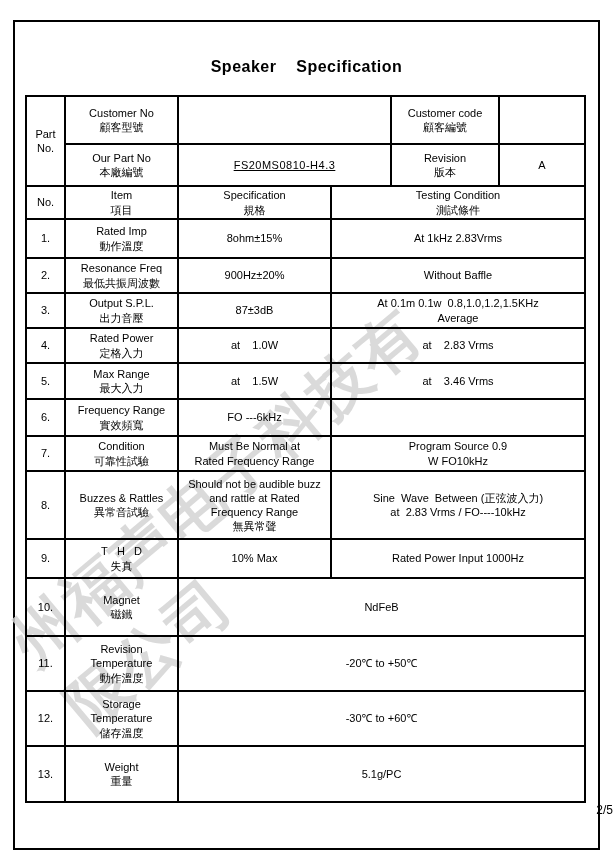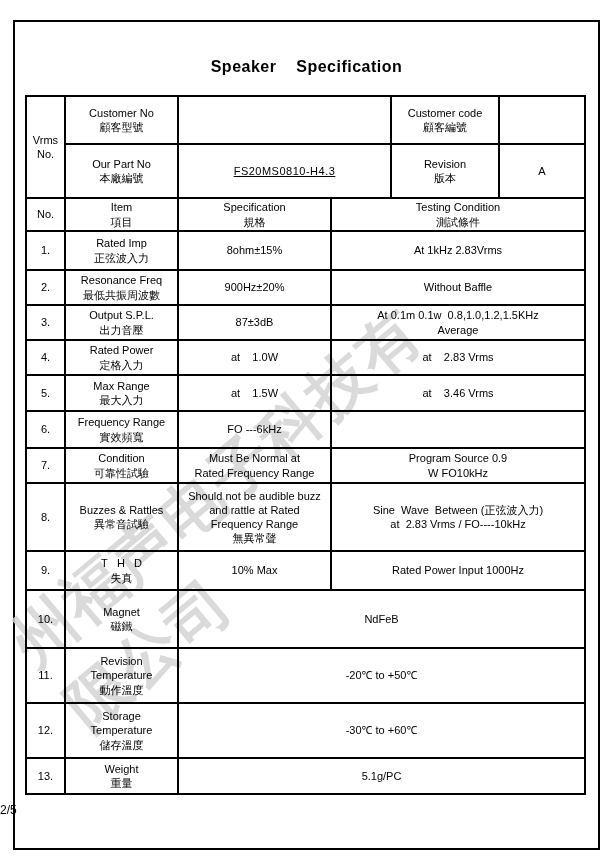--- a/index.html
+++ b/index.html
@@ -28,21 +28,21 @@
   }
   table.spec td{
     border:2px solid #000;padding:1px 3px;text-align:center;vertical-align:middle;
     font-size:11px;line-height:1.28;overflow:hidden;background:transparent;
   }
   td.merged-val{text-align:left;padding-left:8px;}
   td.part-value{font-size:15px;letter-spacing:.5px;text-decoration:underline;}
   td.rev-value{font-size:12px;}
   [data-bind]{white-space:pre-line;}
   .page-number{
-    position:absolute;left:0;top:803px;width:613px;text-align:left;
+    position:absolute;left:0;top:803px;width:613px;text-align:right;
     font-size:12px;z-index:2;
   }
 </style>
 </head>
 <body>
 
 <div class="page">
 
   <div class="page-border"></div>
 
@@ -55,30 +55,30 @@
       <col style="width:39px">
         <col style="width:113px">
         <col style="width:153px">
       <col style="width:60px">
         <col style="width:108px">
         <col style="width:86px">
     </colgroup>
 
     <tbody>
         <tr style="height:48px">
-      <td rowspan="2" data-bind="header.part_no">Vrms
+      <td rowspan="2" data-bind="header.part_no">Part
 No.</td>
       <td data-bind="header.customer_no">Customer No
 顧客型號</td>
       <td colspan="2" data-bind="header.customer_no_value"></td>
       <td data-bind="header.customer_code">Customer code
 顧客編號</td>
       <td data-bind="header.customer_code_value"></td>
     </tr>
-    <tr style="height:54px">
+    <tr style="height:42px">
       <td data-bind="header.our_part_no">Our Part No
 本廠編號</td>
       <td colspan="2" class="part-value" data-bind="header.our_part_no_value">FS20MS0810-H4.3</td>
       <td data-bind="header.revision">Revision
 版本</td>
       <td class="rev-value" data-bind="header.revision_value">A</td>
     </tr>
 
     <tr style="height:33px">
       <td data-bind="columns.no">No.</td>
@@ -86,21 +86,21 @@
 項目</td>
       <td data-bind="columns.spec">Specification
 規格</td>
       <td colspan="3" data-bind="columns.test">Testing Condition
 測試條件</td>
     </tr>
 
     <tr style="height:39px">
       <td data-bind="rows.0.no">1.</td>
       <td data-bind="rows.0.item">Rated Imp
-正弦波入力</td>
+動作溫度</td>
       <td data-bind="rows.0.spec">8ohm±15%</td>
       <td colspan="3" data-bind="rows.0.test">At 1kHz 2.83Vrms</td>
     </tr>
     <tr style="height:35px">
       <td data-bind="rows.1.no">2.</td>
       <td data-bind="rows.1.item">Resonance Freq
 最低共振周波數</td>
       <td data-bind="rows.1.spec">900Hz±20%</td>
       <td colspan="3" data-bind="rows.1.test">Without Baffle</td>
     </tr>
@@ -174,21 +174,21 @@
 動作溫度</td>
       <td colspan="4" class="merged-val" data-bind="rows.10.merged">-20℃ to +50℃</td>
     </tr>
     <tr style="height:55px">
       <td data-bind="rows.11.no">12.</td>
       <td data-bind="rows.11.item">Storage
 Temperature
 儲存溫度</td>
       <td colspan="4" class="merged-val" data-bind="rows.11.merged">-30℃ to +60℃</td>
     </tr>
-    <tr style="height:36px">
+    <tr style="height:56px">
       <td data-bind="rows.12.no">13.</td>
       <td data-bind="rows.12.item">Weight
 重量</td>
       <td colspan="4" class="merged-val" data-bind="rows.12.merged">5.1g/PC</td>
     </tr>
   </tbody>
     </table>
 
   <div class="page-number" data-bind="page.page_number">2/5</div>
 

